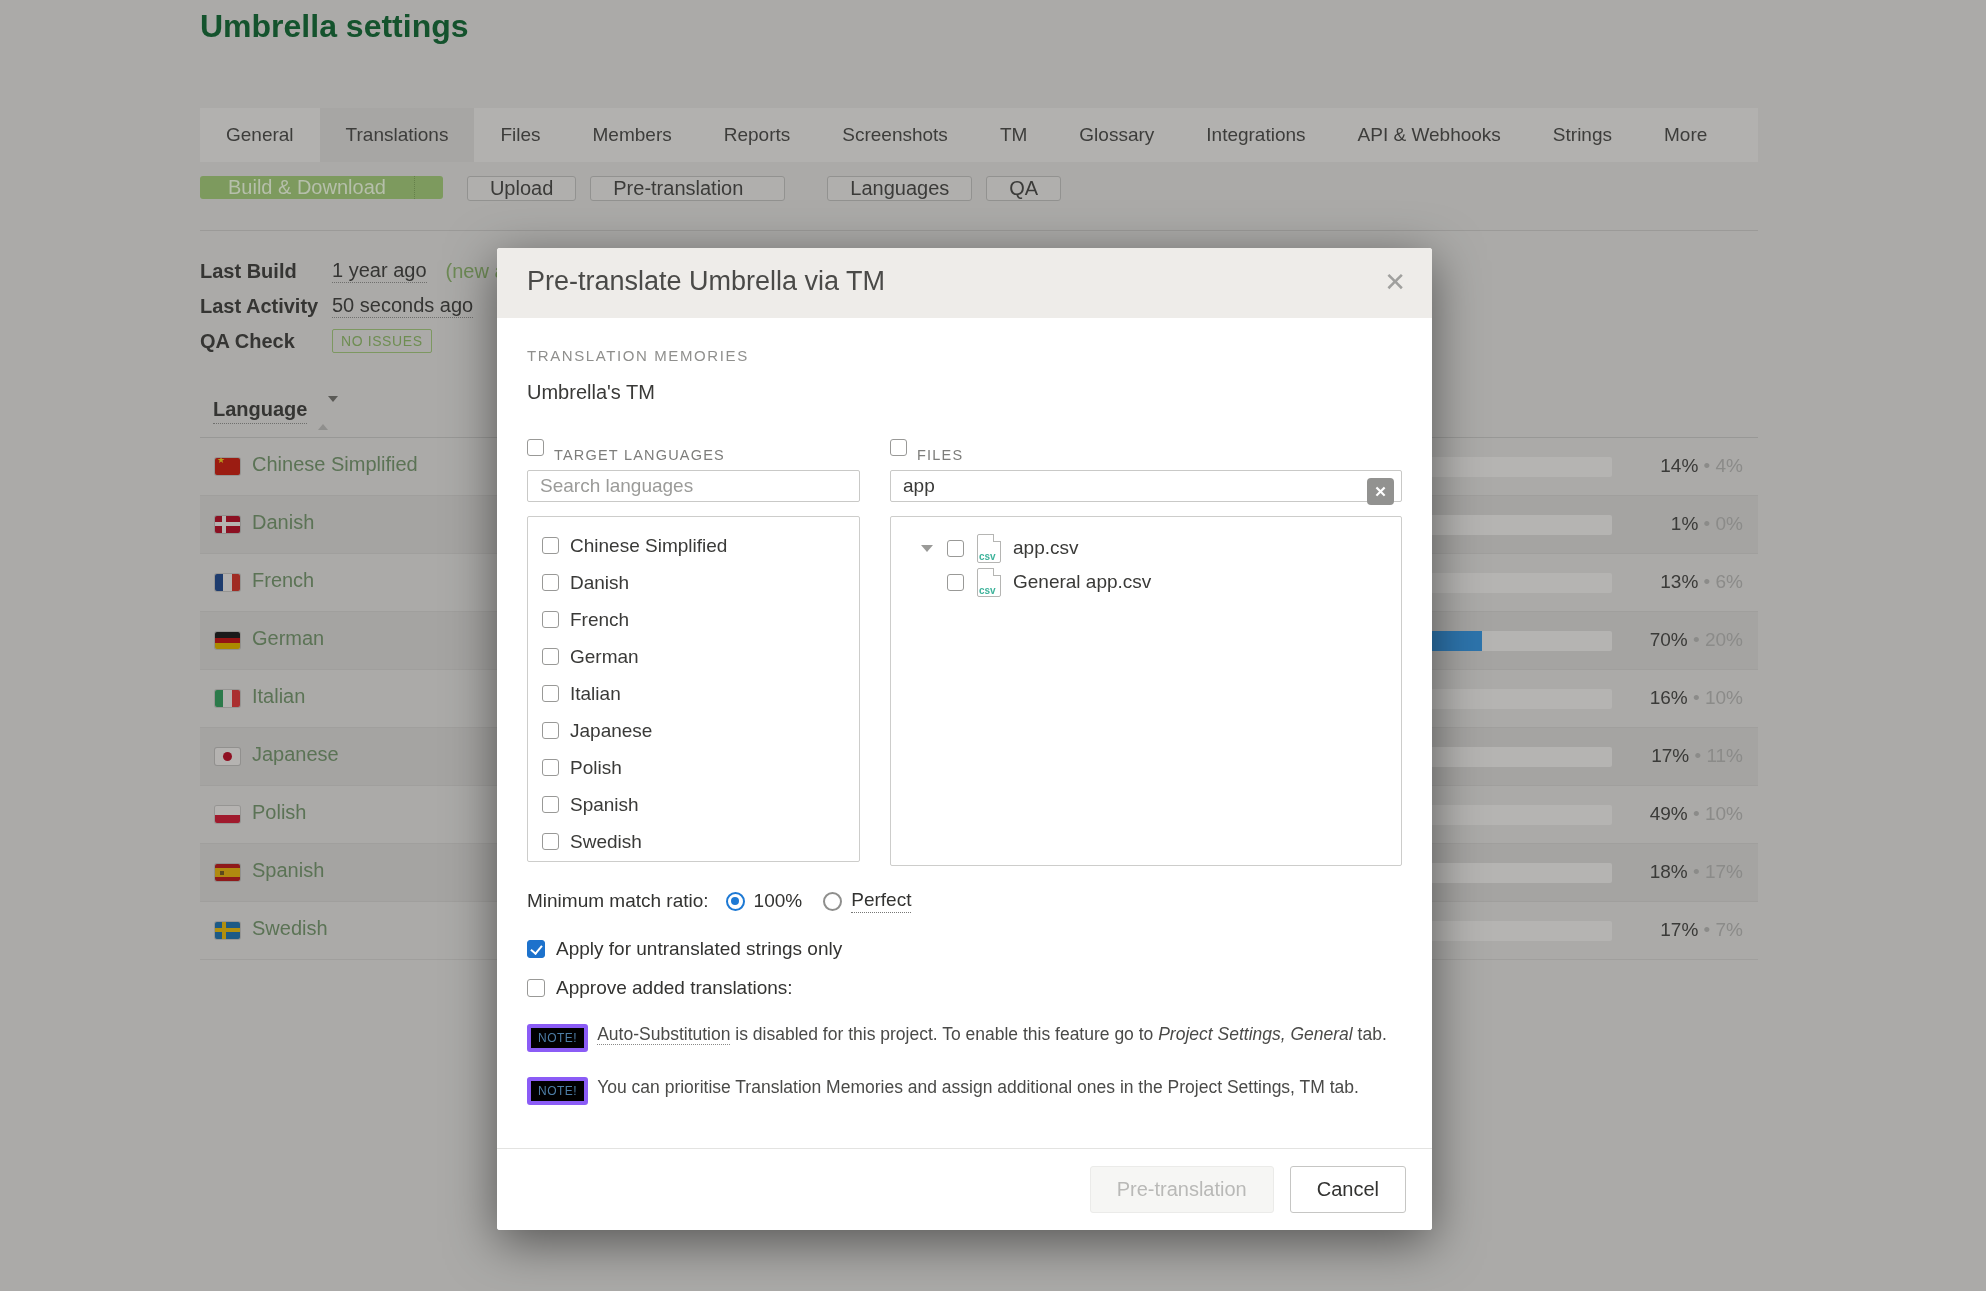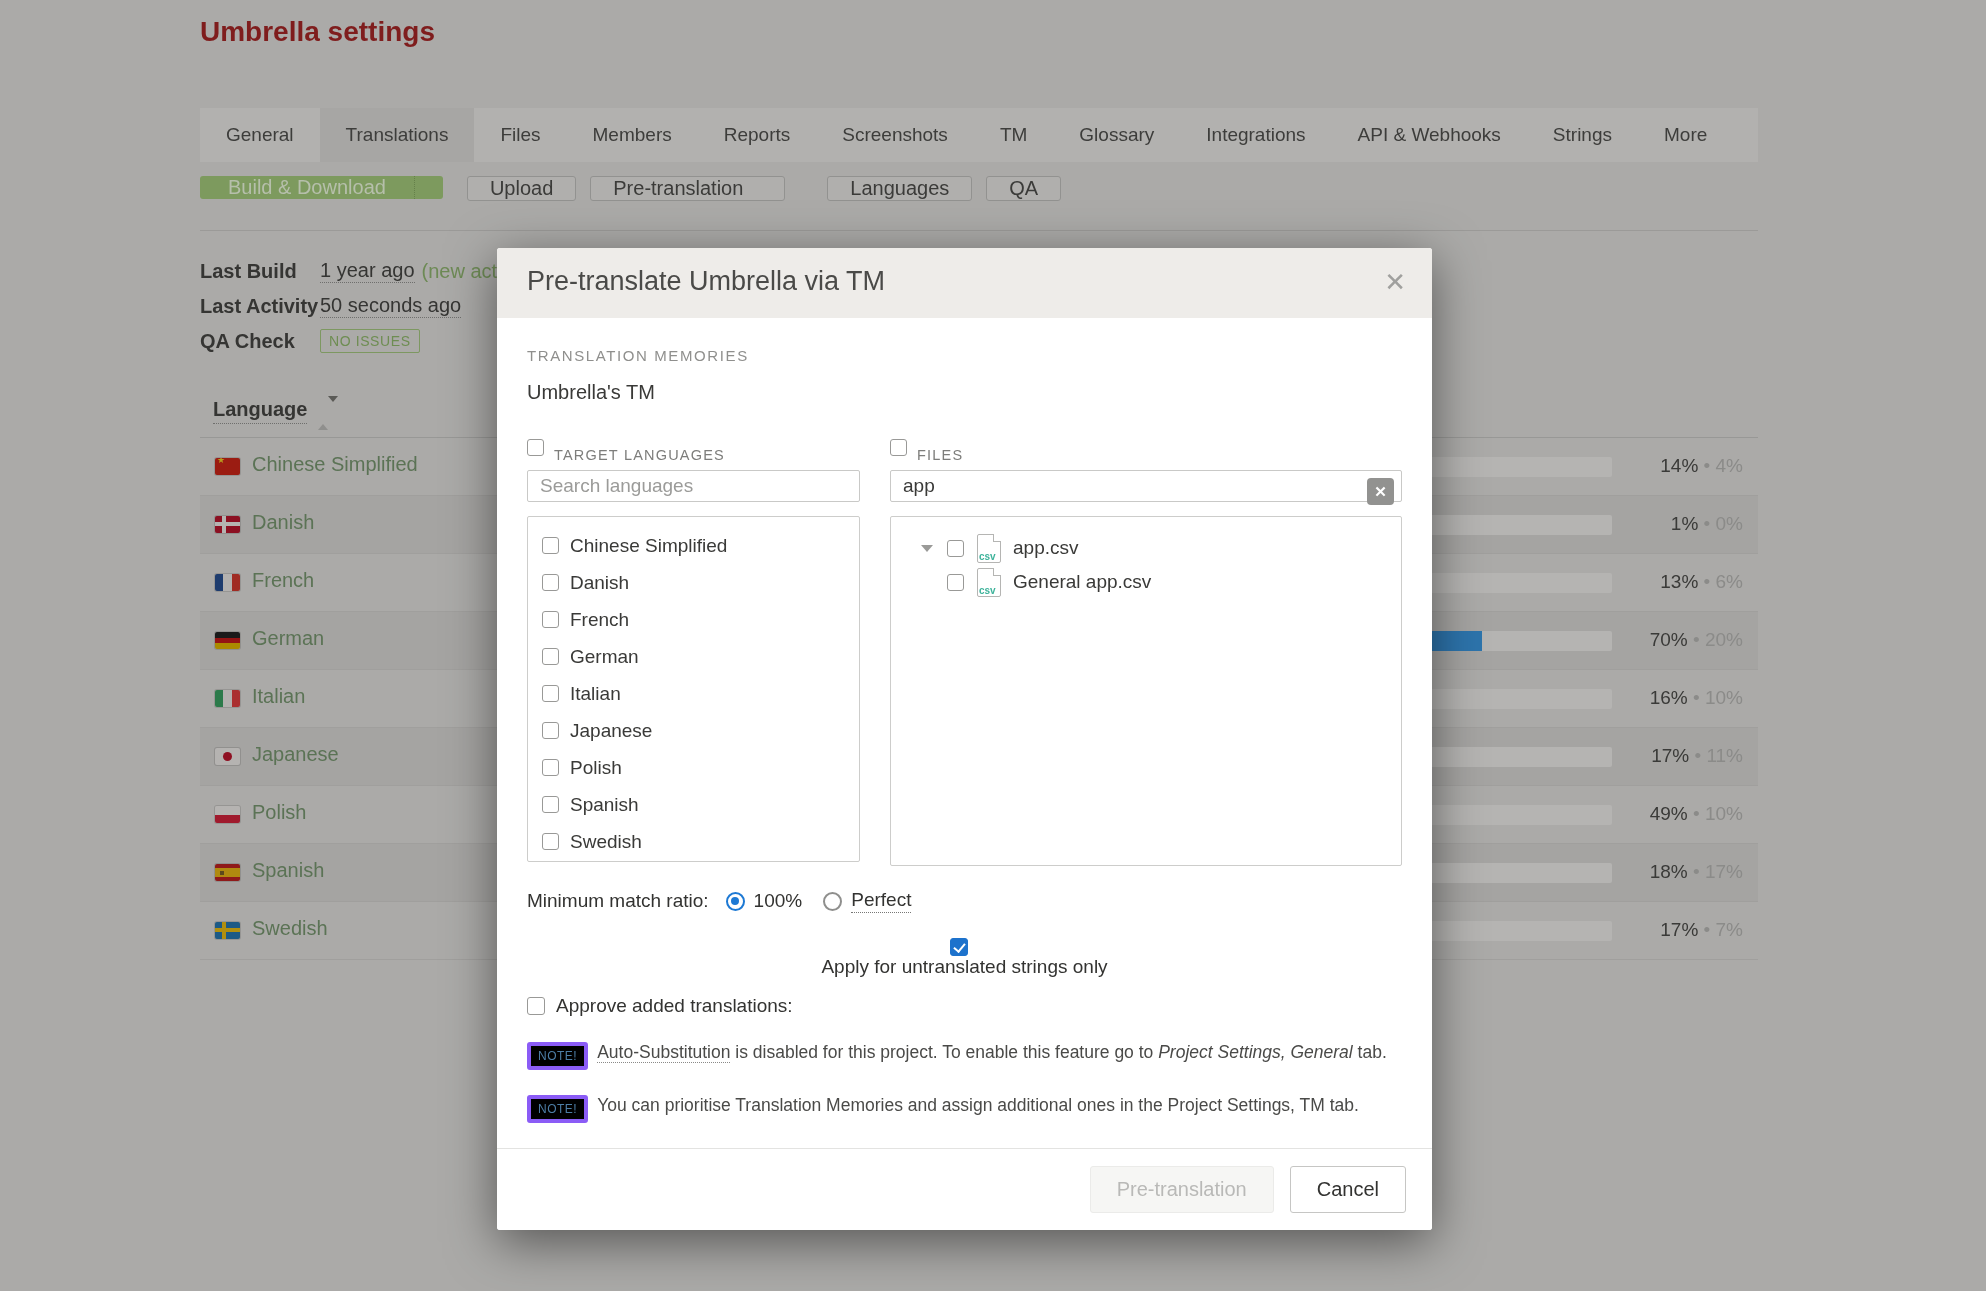--- a/index.html
+++ b/index.html
@@ -1,39 +1,39 @@
 <!DOCTYPE html>
 <html><head>
 <meta charset="utf-8">
 <style>
   html,body{margin:0;padding:0;background:#a9a8a6;font-family:"Liberation Sans",sans-serif;}
   #stage{position:relative;width:1986px;height:1291px;overflow:hidden;background:#abaaa8;}
 
   
-  .pg-title{position:absolute;left:200px;top:16px;font-size:28px;font-weight:700;color:#7f1d1d;}
+  .pg-title{position:absolute;left:200px;top:8px;font-size:32px;font-weight:700;color:#14532d;}
   .tabs{position:absolute;left:200px;top:108px;width:1558px;height:54px;background:#b2b1af;display:flex;align-items:stretch;}
   .tab{display:flex;align-items:center;padding:0 26px;font-size:19px;color:#3d3d3b;cursor:pointer;}
   .tab.active{background:#a7a6a4;}
   .tab .caret{margin-left:8px;}
   .caret{width:0;height:0;border-left:5px solid transparent;border-right:5px solid transparent;border-top:6px solid #57575:5;}
   .caret{border-top-color:#565654;}
 
   .toolbar{position:absolute;left:200px;top:176px;height:47px;display:flex;align-items:flex-start;}
   .btn-build{display:flex;align-items:stretch;background:#7d9a5e;border-radius:3px;overflow:hidden;margin-right:24px;}
   .btn-build .main{display:flex;align-items:center;padding:0 28px;font-size:20px;color:#b6bfab;}
   .btn-build .split{display:flex;align-items:center;padding:0 10px;border-left:1px dotted #65804a;}
   .btn-build .split .caret{border-top-color:#b6bfab;border-left-width:4px;border-right-width:4px;border-top-width:5px;}
   .btn-grey{display:flex;align-items:center;background:#b0afad;border:1px solid #929290;border-radius:3px;padding:0 22px;font-size:20px;color:#3b3b39;margin-right:14px;}
   .btn-grey .caret{margin-left:9px;border-top-color:#4a4a48;}
   .btn-gap{width:28px;}
 
   .hline{position:absolute;left:200px;top:230px;width:1558px;height:1px;background:#9b9a98;}
 
   .meta{position:absolute;left:200px;top:258px;font-size:20px;color:#353533;}
-  .meta .mrow{display:flex;align-items:center;margin-bottom:9px;height:26px;}
+  .meta .mrow{display:flex;align-items:center;margin-bottom:9px;height:26px;gap:12px;}
   .meta .mlabel{font-weight:700;width:120px;}
   .dotted{border-bottom:1px dotted #6f6f6d;}
   .activity{color:#6d8a55;margin-left:7px;}
   .qa-badge{font-size:14px;letter-spacing:.6px;color:#6e8d52;border:1px solid #7d9861;border-radius:2px;padding:3px 8px;}
 
   .lang-table{position:absolute;left:200px;top:392px;width:1558px;}
   .lt-head{position:relative;height:45px;font-size:20px;font-weight:700;color:#353533;}
   .lt-head .htext{position:absolute;left:13px;top:6px;border-bottom:1px dotted #6f6f6d;padding-bottom:2px;}
   .sort{position:absolute;left:118px;top:10px;}
   .sort .up{width:0;height:0;border-left:5px solid transparent;border-right:5px solid transparent;border-bottom:6px solid #8f8f8d;margin-bottom:3px;}
@@ -106,21 +106,21 @@
   .tree-row .fname{font-size:19px;color:#3a3a38;}
 
   .match-row{display:flex;align-items:center;margin-top:23px;font-size:19px;color:#33333 1;color:#333331;}
   .radio{width:19px;height:19px;border:2px solid #8f8f8d;border-radius:50%;box-sizing:border-box;flex:none;position:relative;}
   .radio.sel{border-color:#1d79d4;}
   .radio.sel::after{content:"";position:absolute;left:3.5px;top:3.5px;width:8px;height:8px;border-radius:50%;background:#1d79d4;}
   .match-row .lbl{margin-right:17px;}
   .match-row .opt{margin-left:9px;margin-right:21px;}
   .dotted2{border-bottom:1px dotted #777775;padding-bottom:1px;}
 
-  .apply-row{display:flex;align-items:center;margin-top:25px;font-size:19px;color:#333331;flex-direction:column;}
+  .apply-row{display:flex;align-items:center;margin-top:25px;font-size:19px;color:#333331;}
   .apply-row .cb{margin-right:11px;width:18px;height:18px;}
   .approve-row{display:flex;align-items:center;margin-top:17px;font-size:19px;color:#333331;}
   .approve-row .cb{margin-right:11px;width:18px;height:18px;}
   .select{position:relative;margin-left:10px;width:374px;height:38px;border:1px solid #bbbbb9;border-radius:2px;display:flex;align-items:center;padding:0 12px;box-sizing:border-box;cursor:pointer;color:#333331;}
   .select .chev{position:absolute;right:14px;top:12px;width:9px;height:9px;border-right:2.5px solid #4e4e4c;border-bottom:2.5px solid #4e4e4c;transform:rotate(45deg) scaleY(.8);}
 
   .note-row{display:flex;align-items:flex-start;margin-top:24px;font-size:17.5px;color:#4a4a48;line-height:1.35;}
   .note-badge{flex:none;font-size:12px;letter-spacing:.5px;color:#4d7ea6;border:4px solid #8b5cf6;border-radius:3px;padding:2px 7px;margin-right:9px;margin-top:1px;background:#000000;}
   .note-link{border-bottom:1px dotted #8a8a88;}
   .note-it{font-style:italic;}

